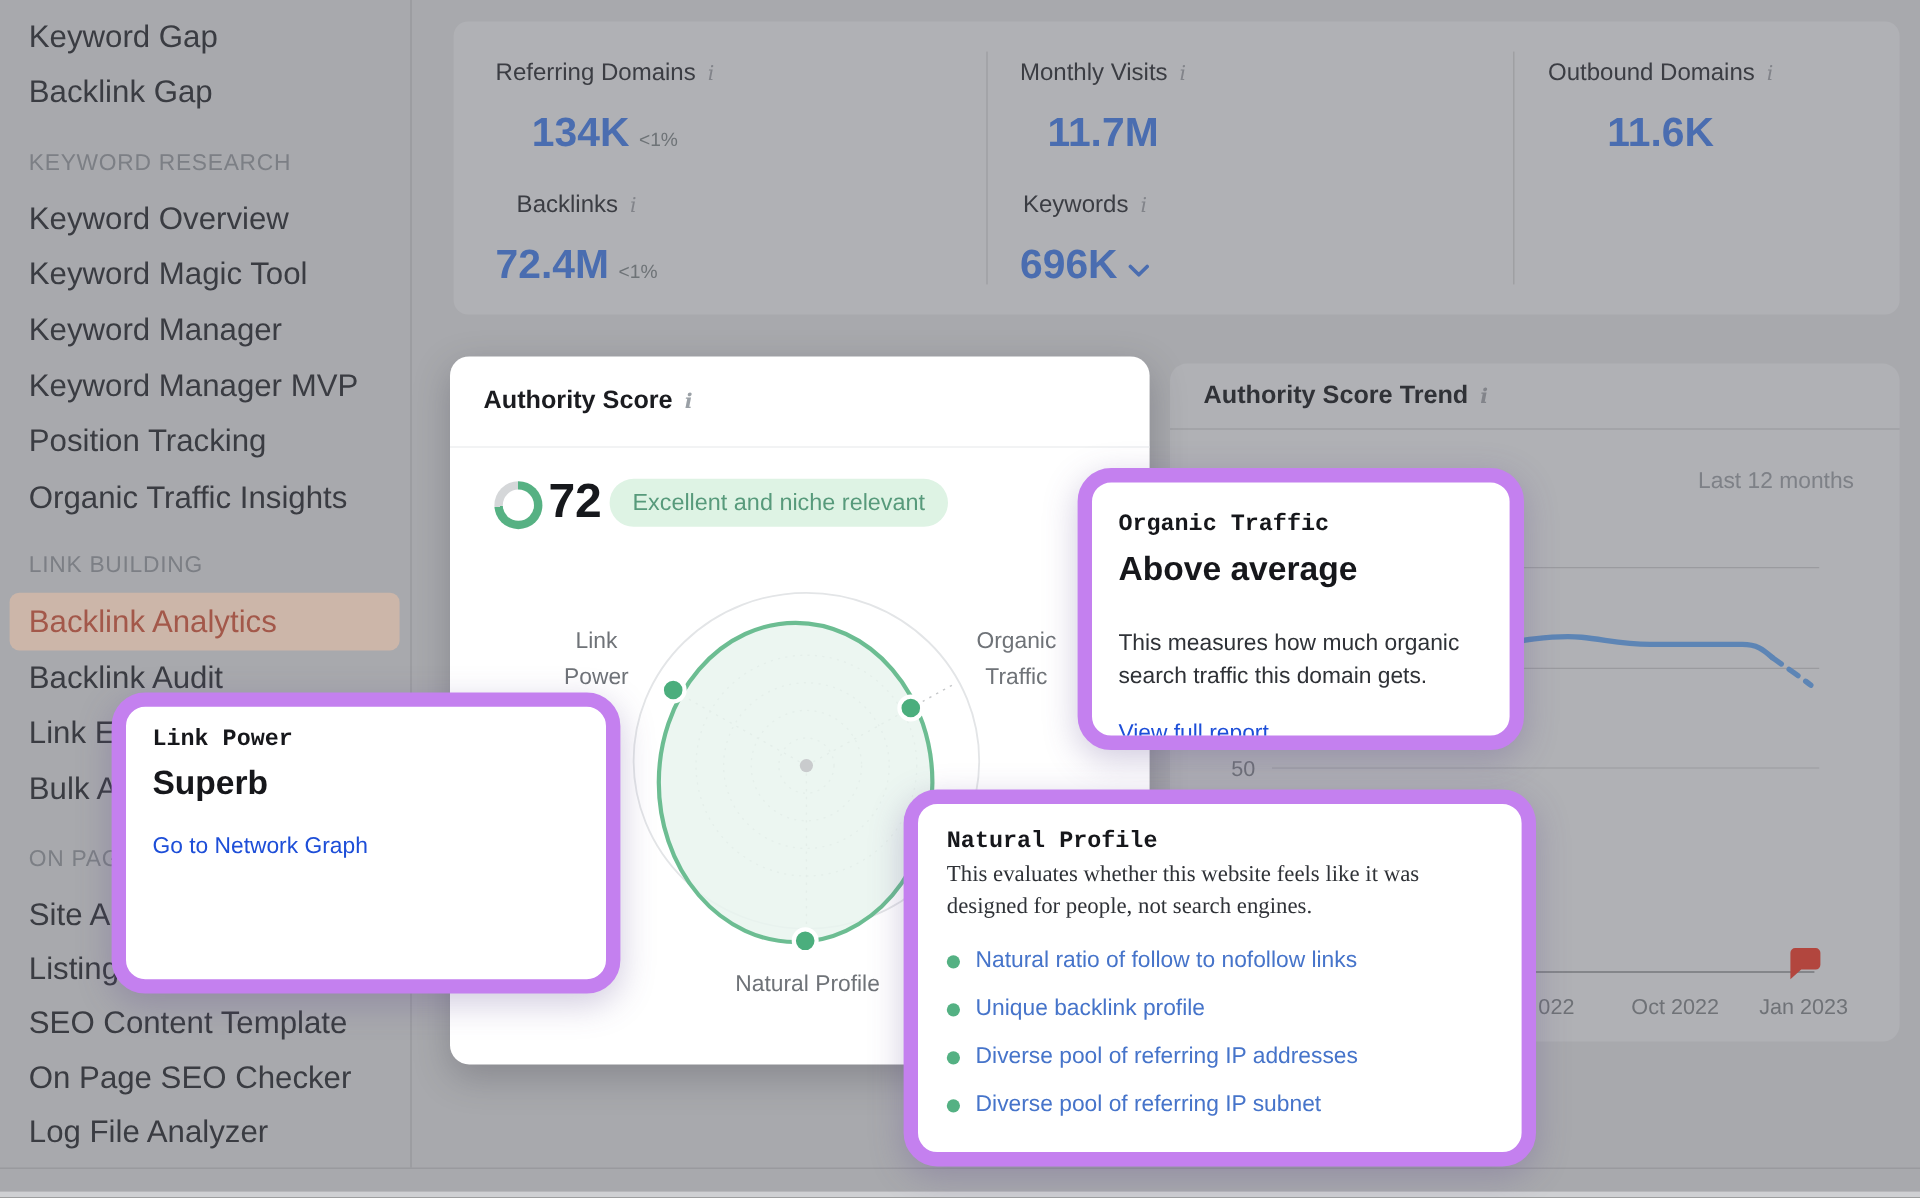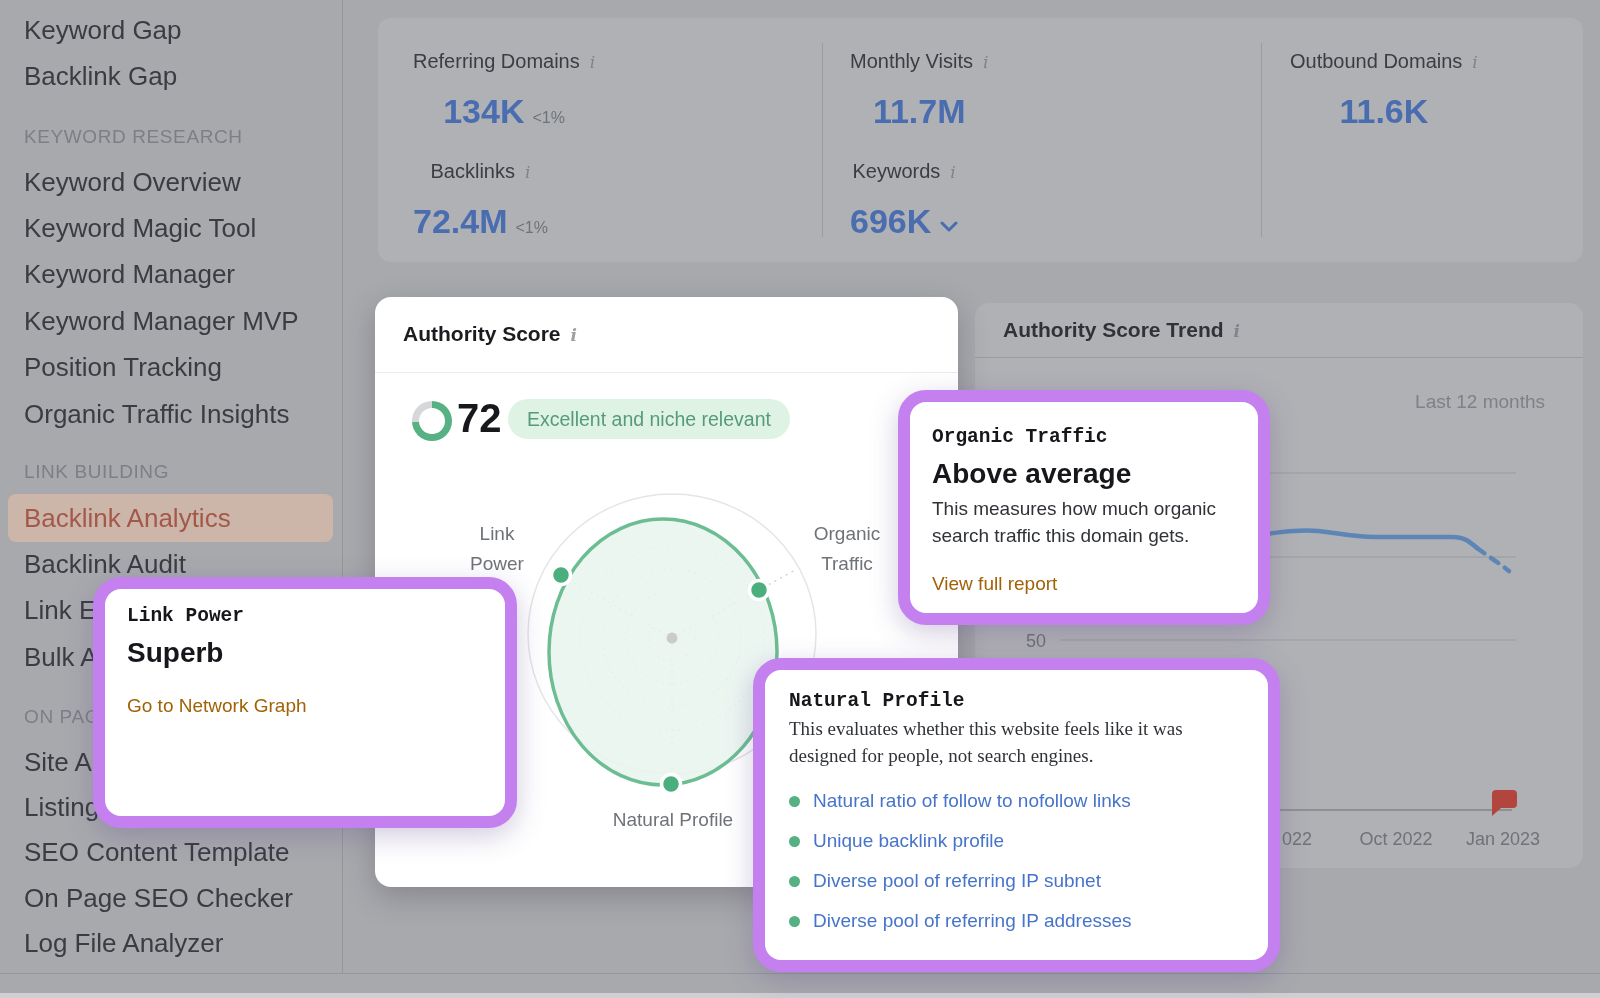--- a/index.html
+++ b/index.html
@@ -53,22 +53,22 @@
                padding:0 19px;border-radius:20px;background:#def3e4;color:#579a7b;
                font-size:19.5px;white-space:nowrap;}
   #radar-svg{position:absolute;left:0;top:0;}
   .radar-label{font-size:19px;fill:#6f7378;font-family:"Liberation Sans",sans-serif;}
   
   .popup{position:absolute;box-sizing:border-box;background:#fff;
          border:12px solid #c480ef;border-radius:28px;z-index:30;
          box-shadow:0 8px 28px rgba(90,70,140,.28);overflow:hidden;}
   .p-title{font-size:19.5px;font-weight:700;color:#16171b;line-height:26px;font-family:Liberation Mono, monospace;}
   .p-rating{font-size:28px;font-weight:700;color:#16171b;line-height:36px;margin-top:6px;}
-  .p-body{font-size:19px;line-height:26.5px;color:#2f3237;margin-top:4px;}
-  .p-link{display:inline-block;font-size:19px;color:#a16207;margin-top:24px;
+  .p-body{font-size:19px;line-height:26.5px;color:#2f3237;margin-top:32px;}
+  .p-link{display:inline-block;font-size:19px;color:#1d4ed8;margin-top:24px;
           cursor:pointer;text-decoration:none;}
   #popup-link-power{left:93px;top:577px;width:424px;height:251px;padding:14px 16px 0 12px;}
   #popup-organic{left:898px;top:390px;width:372px;height:235px;padding:22px 18px 0 22px;}
   #popup-natural{left:753px;top:658px;width:527px;height:314px;padding:18px 26px 0 24px;}
   #popup-natural .p-body{margin-top:2px;font-family:Liberation Serif, serif;}
   .bullet-row{display:flex;align-items:center;height:40px;cursor:pointer;}
   .bullets{margin-top:12px;}
   .b-dot{width:11px;height:11px;border-radius:50%;background:#54b183;
          margin-right:13px;flex:none;}
   .b-text{font-size:19px;color:#4674ca;white-space:nowrap;}
@@ -205,24 +205,24 @@
       <div class="bullet-row">
         <span class="b-dot"></span>
         <span class="b-text">Natural ratio of follow to nofollow links</span>
       </div>
       <div class="bullet-row">
         <span class="b-dot"></span>
         <span class="b-text">Unique backlink profile</span>
       </div>
       <div class="bullet-row">
         <span class="b-dot"></span>
+        <span class="b-text">Diverse pool of referring IP addresses</span>
+      </div>
+      <div class="bullet-row">
+        <span class="b-dot"></span>
         <span class="b-text">Diverse pool of referring IP subnet</span>
-      </div>
-      <div class="bullet-row">
-        <span class="b-dot"></span>
-        <span class="b-text">Diverse pool of referring IP addresses</span>
       </div>
     </div>
   </div>
 
   <div id="bottom-line"></div>
   <div id="bottom-strip"></div>
 </div>
 
 </body></html>

